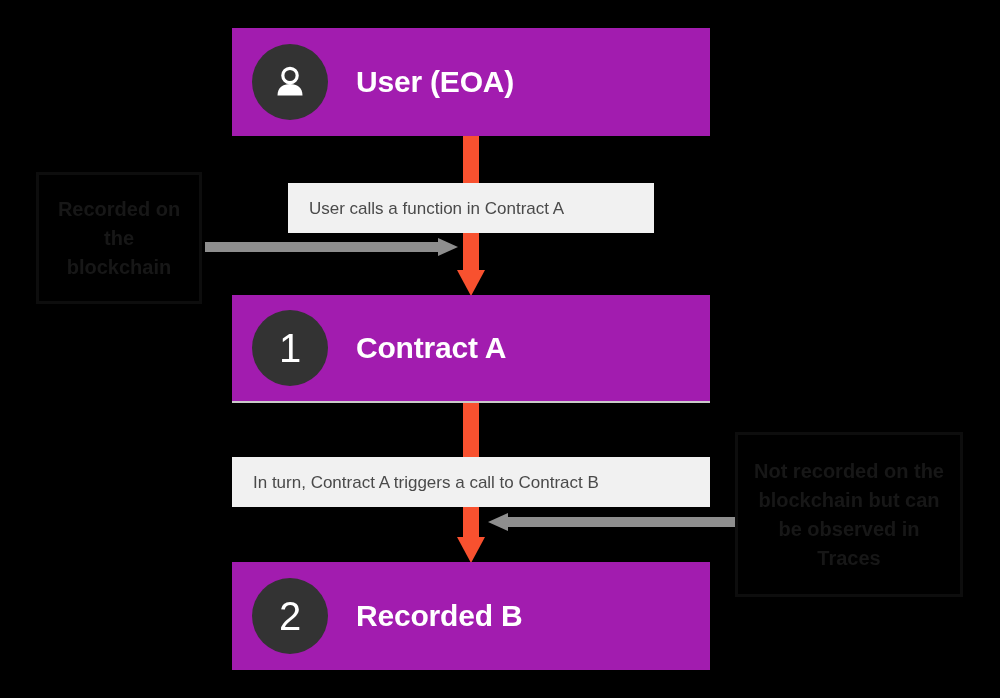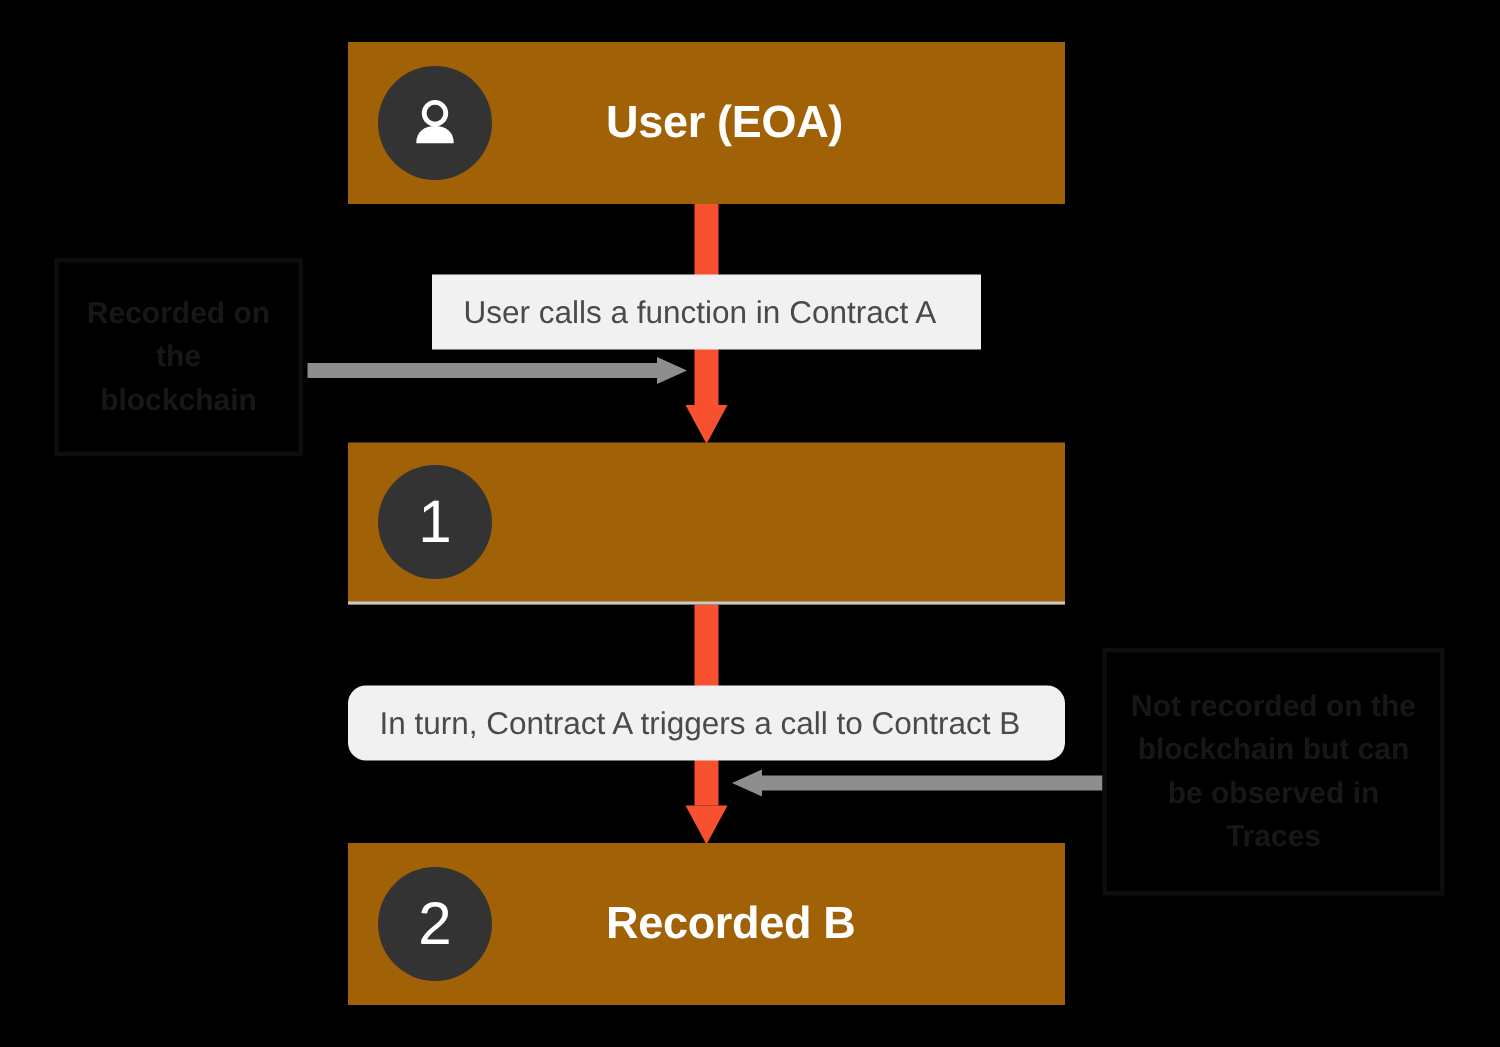--- a/index.html
+++ b/index.html
@@ -20,27 +20,26 @@
     background: #000000;
     overflow: hidden;
   }
 
   
   .node {
     position: absolute;
     left: 232px;
     width: 478px;
     height: 108px;
-    background: #a16207;
+    background: #a21caf;
     display: flex;
     align-items: center;
     box-sizing: border-box;
     padding-left: 20px;
     z-index: 3;
-    gap: 48px;
   }
   .node.with-rule {
     border-bottom: 2px solid #c9c9c9;
   }
   .badge {
     width: 76px;
     height: 76px;
     border-radius: 50%;
     background: #333333;
     flex: 0 0 76px;
@@ -94,42 +93,41 @@
   #red-1 .red-head  { top: 134px; }
   #red-2 { top: 403px; height: 160px; }
   #red-2 .red-shaft { height: 134px; }
   #red-2 .red-head  { top: 134px; }
 
   
   .caption {
     position: absolute;
     background: #f1f1f1;
     color: #4a4a4a;
-    font-size: 21px;
+    font-size: 17px;
     line-height: 1;
     display: flex;
     align-items: center;
     box-sizing: border-box;
     z-index: 4;
     white-space: nowrap;
   }
   #caption-1 {
     left: 288px;
     top: 183px;
     width: 366px;
     height: 50px;
     padding-left: 21px;
   }
   #caption-2 {
     left: 232px;
     top: 457px;
     width: 478px;
     height: 50px;
     padding-left: 21px;
-    border-radius: 12px;
   }
 
   
   .annot {
     position: absolute;
     background: #000000;
     border: 3px solid #0d0d0d;
     color: #171717;
     font-size: 20px;
     font-weight: 700;
@@ -209,20 +207,21 @@
 
   <div class="red-arrow" id="red-1">
     <div class="red-shaft"></div>
     <div class="red-head"></div>
   </div>
 
   <div class="caption" id="caption-1">User calls a function in Contract A</div>
 
   <div class="node with-rule" id="node-a">
     <div class="badge">1</div>
+    <div class="node-label">Contract A</div>
   </div>
 
   <div class="red-arrow" id="red-2">
     <div class="red-shaft"></div>
     <div class="red-head"></div>
   </div>
 
   <div class="caption" id="caption-2">In turn, Contract A triggers a call to Contract B</div>
 
   <div class="node" id="node-b">

